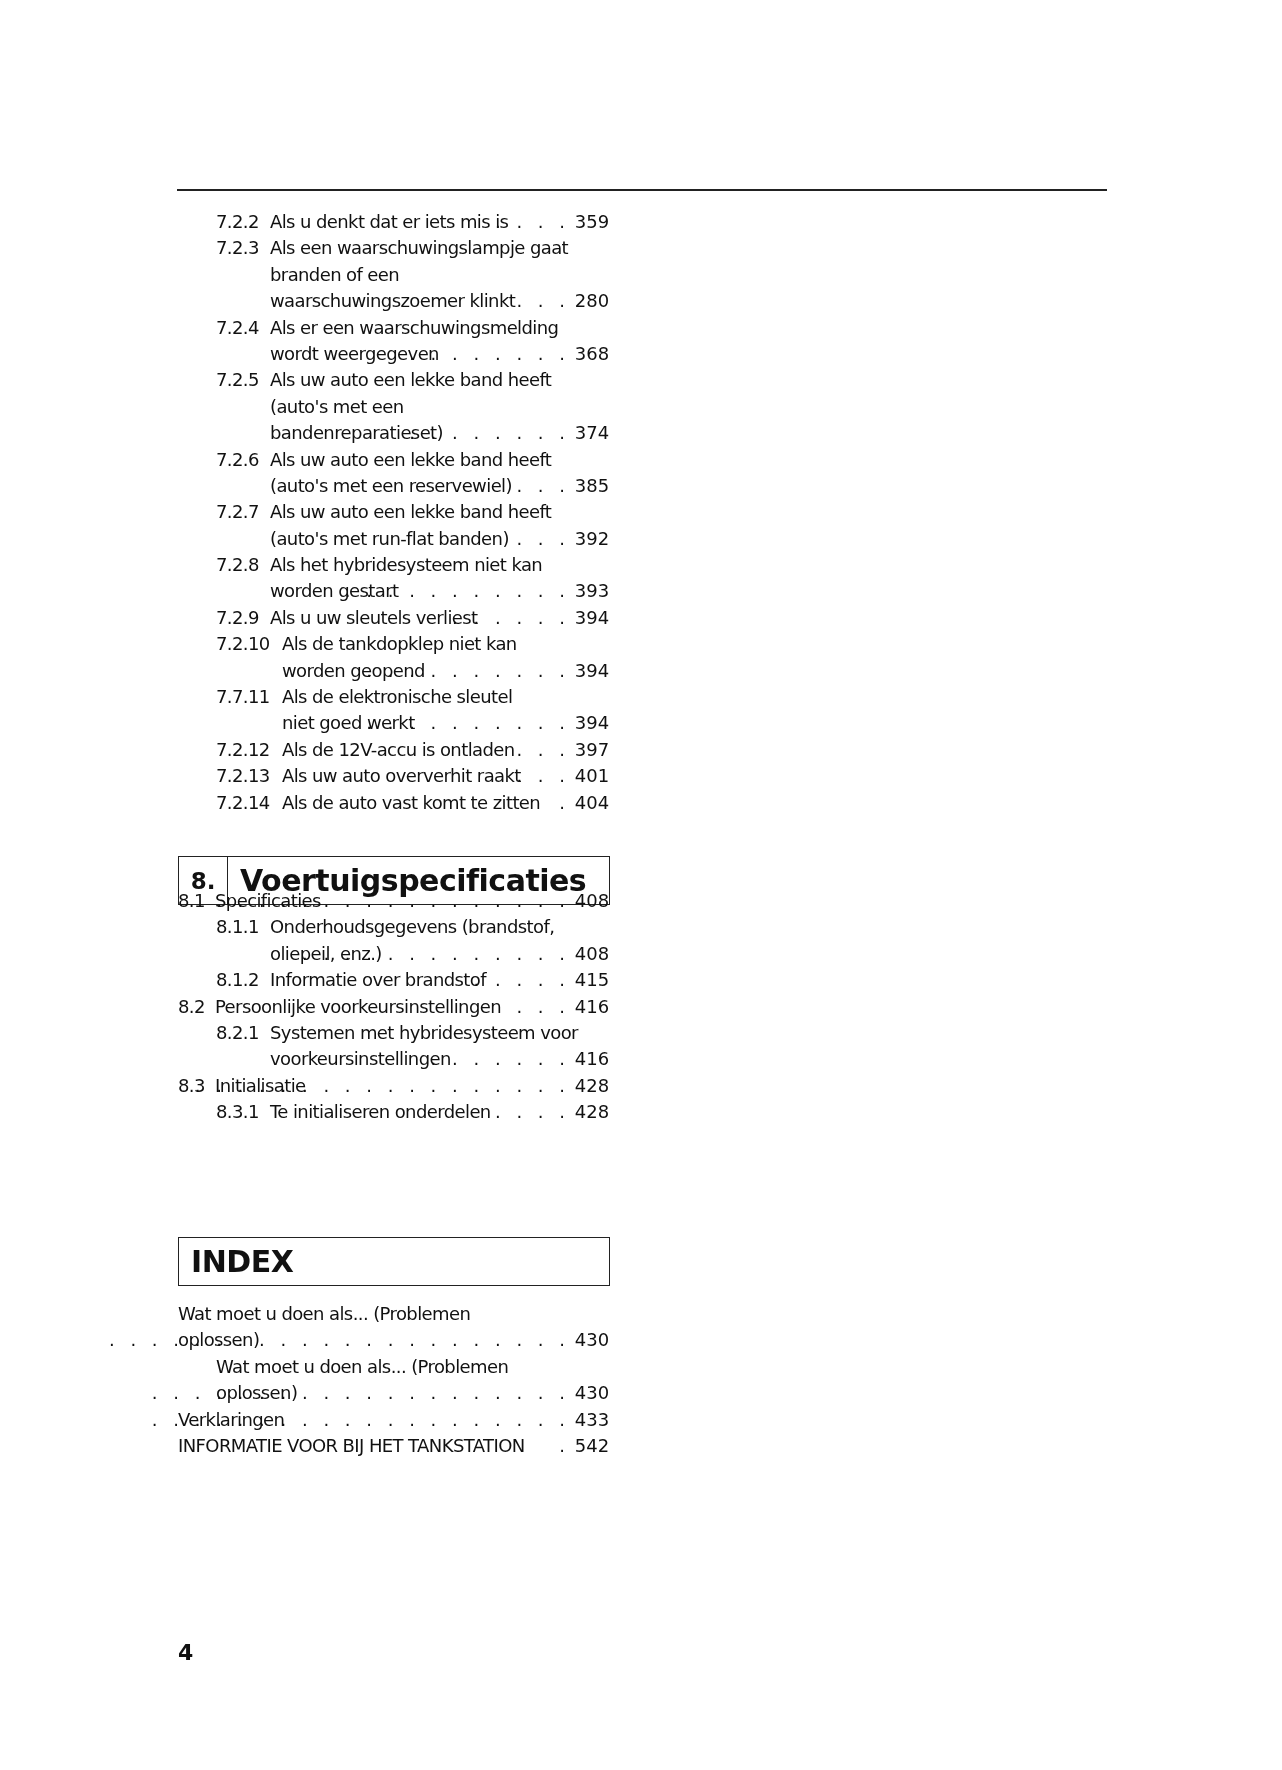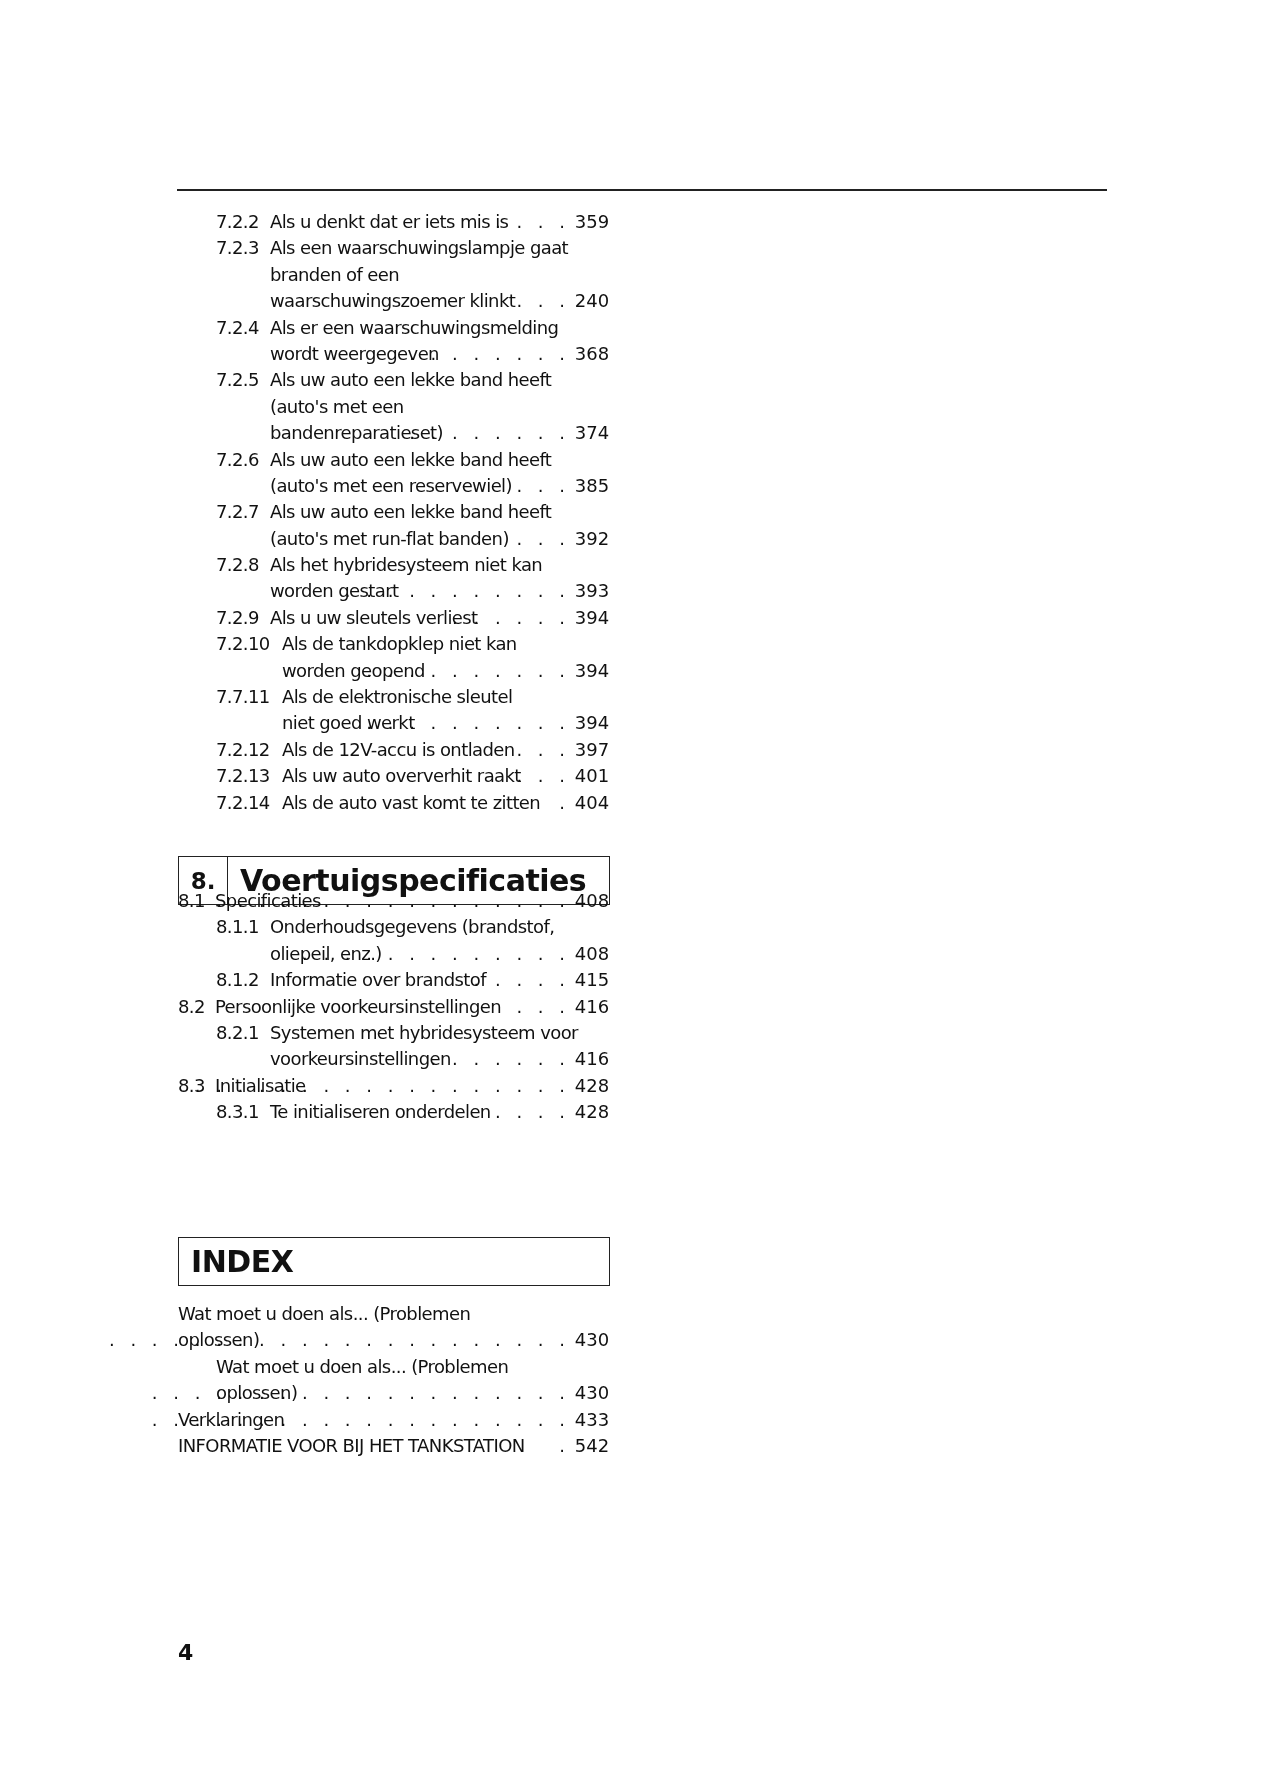--- a/index.html
+++ b/index.html
@@ -41,21 +41,21 @@
       <span class="num">7.2.3</span>
       <span class="txt">Als een waarschuwingslampje gaat</span>
     </div>
     <div class="row l2">
       <span class="txt">branden of een</span>
     </div>
     <div class="row l2">
       <span class="txt">waarschuwingszoemer klinkt</span>
       <span class="lead">
         <span class="dots">. . .</span>
-        <span class="page">240</span>
+        <span class="page">280</span>
       </span>
     </div>
     <div class="row l2">
       <span class="num">7.2.4</span>
       <span class="txt">Als er een waarschuwingsmelding</span>
     </div>
     <div class="row l2">
       <span class="txt">wordt weergegeven</span>
       <span class="lead">
         <span class="dots">. . . . . . . .</span>

